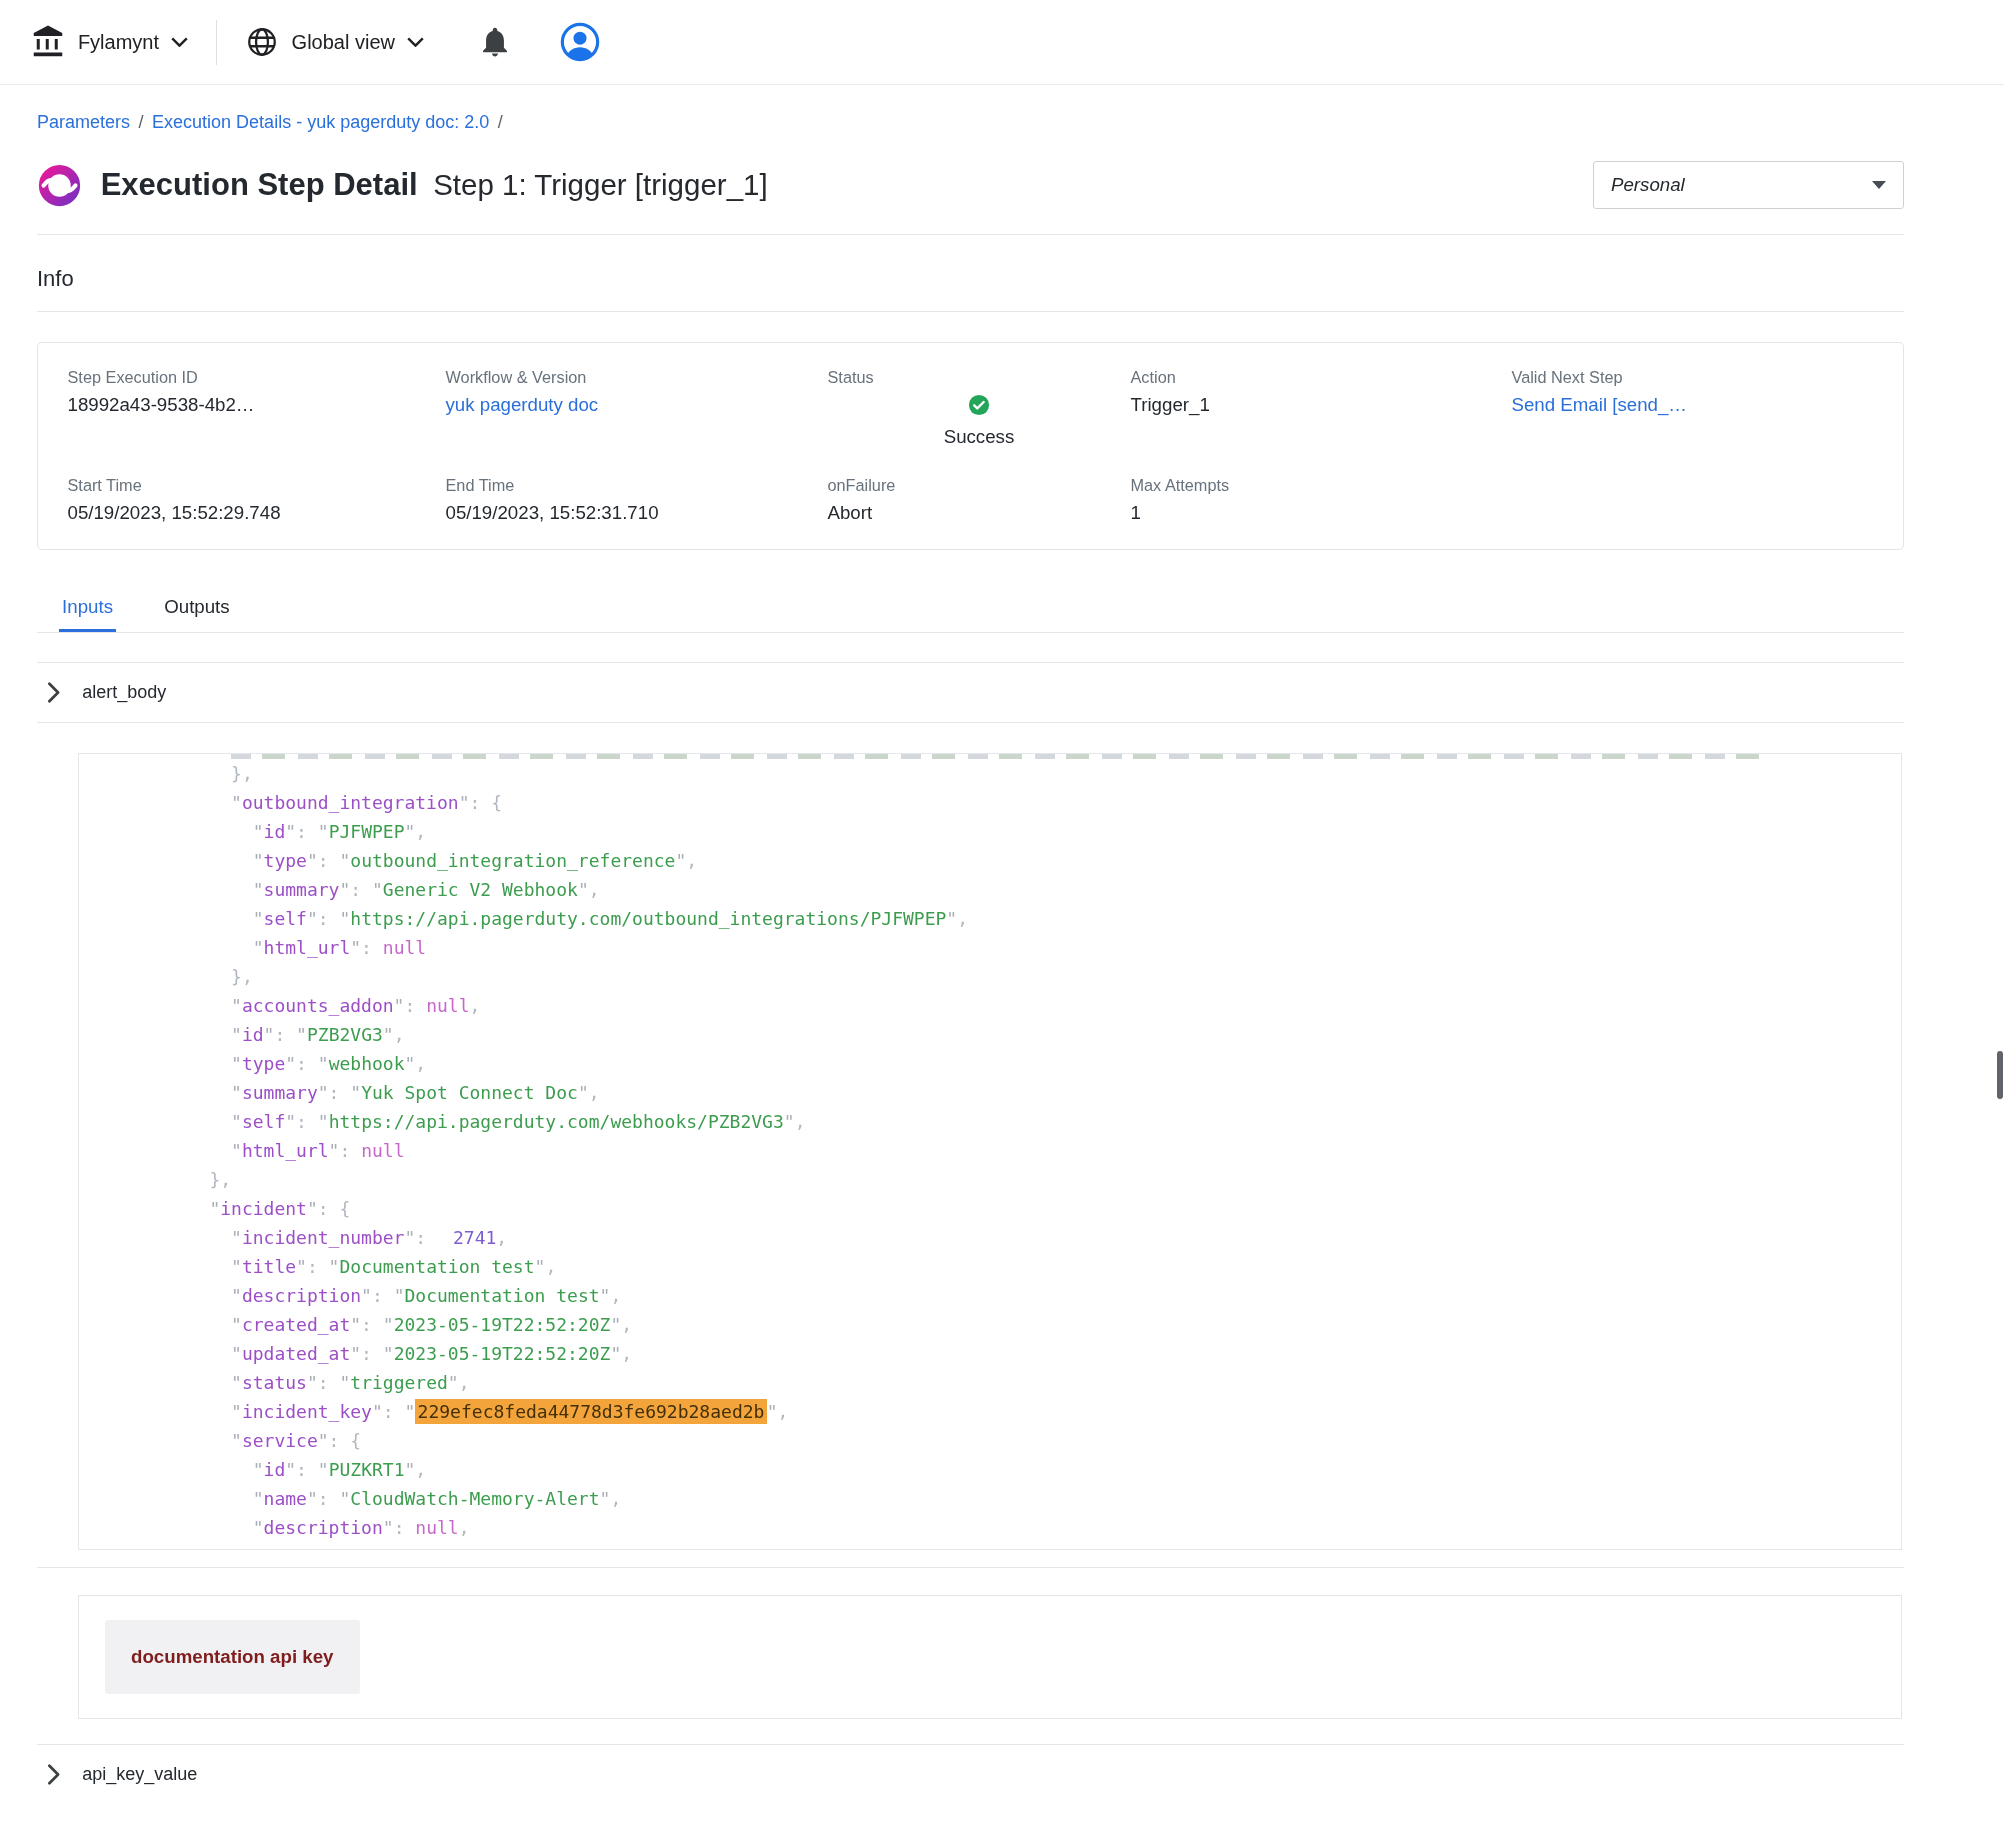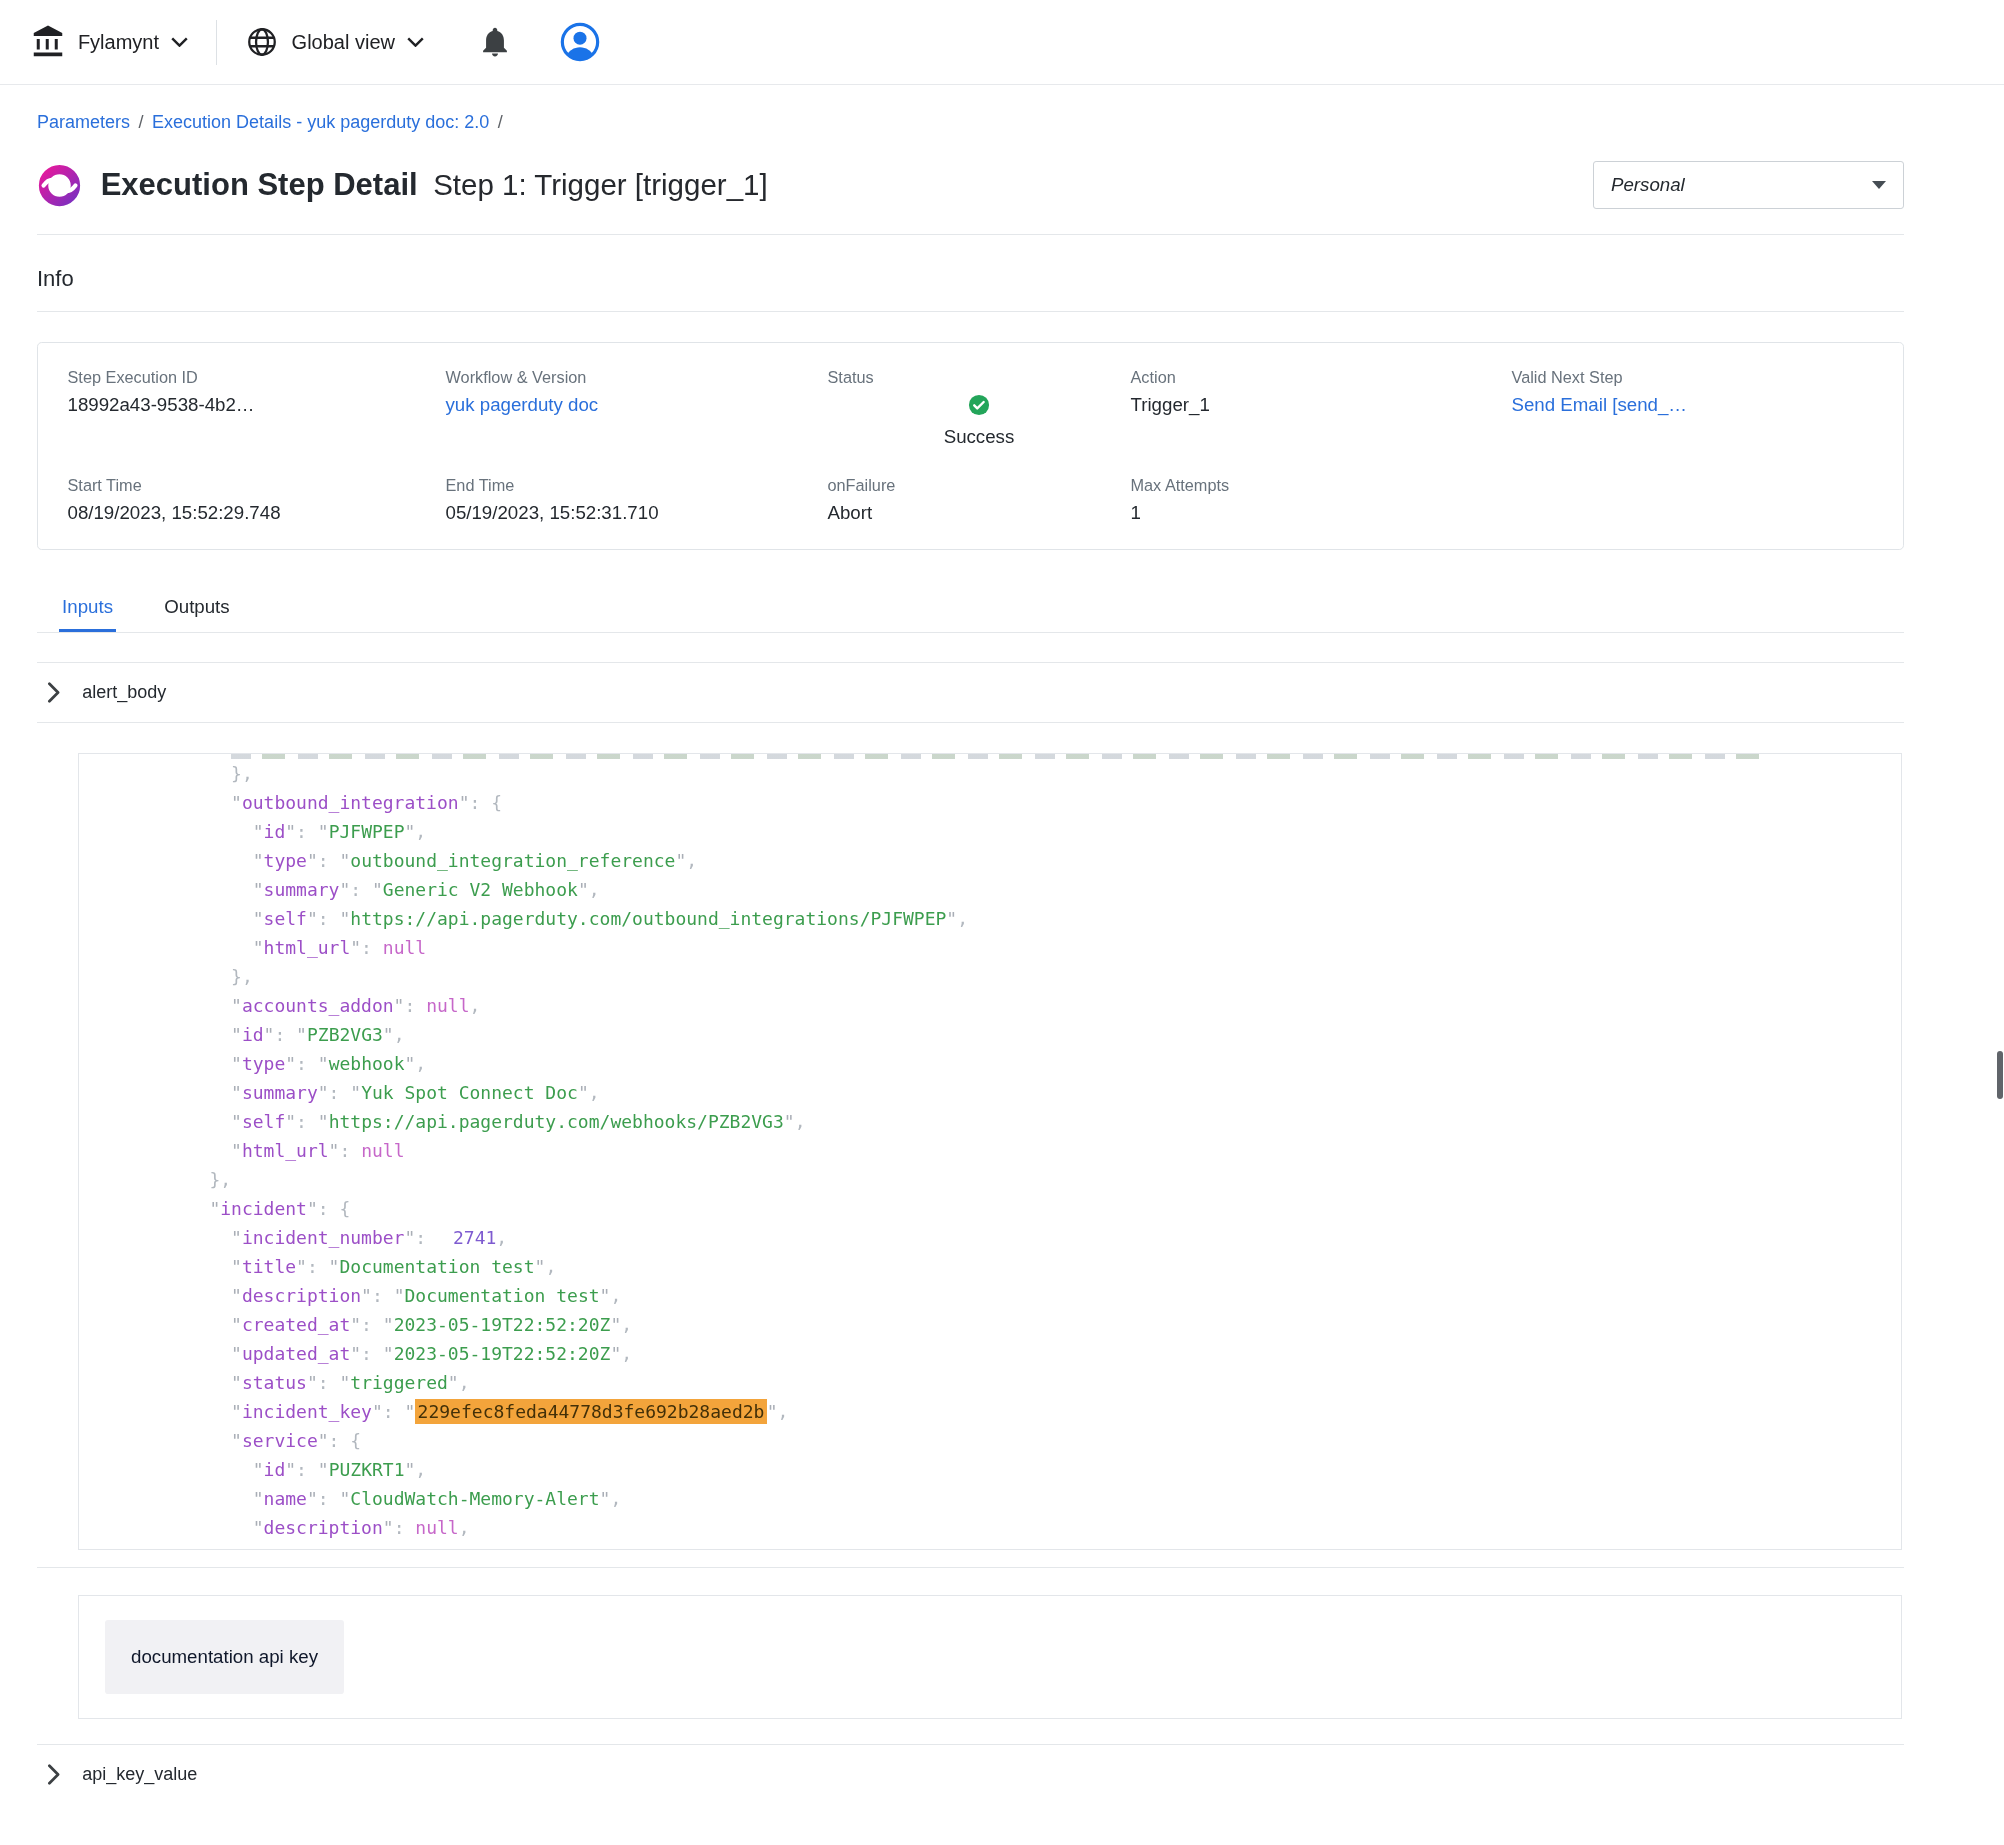--- a/index.html
+++ b/index.html
@@ -93,21 +93,21 @@
   .ts { color: #3c9d4e; }
   .tn { color: #c667c9; }
   .td { color: #7e5bd0; margin-left: 16px; }
   .th { background: #f3a43b; color: #433008; padding: 1.6px 2.3px; }
 
   
   .api-box { margin: 27px 0 0 41px; width: 1824px; height: 124px;
     border: 0.8px solid #e3e6ea; display: flex; align-items: center; padding-left: 26px; }
   .chip { background: #f1f1f4; border-radius: 3.1px; height: 74px;
     display: flex; align-items: center; padding: 0 26px;
-    font-size: 18.7px; color: #0f172a; }
+    font-size: 18.7px; color: #7f1d1d; font-weight: bold; }
 
   .scroll-thumb { position: absolute; right: 1.6px; top: 1051px; width: 6.2px; height: 48px;
     background: #60646a; border-radius: 3.1px; }
 </style>
 </head>
 <body>
 
 <header class="topbar">
   <div class="tb-group">
     <span class="chev">
@@ -219,21 +219,21 @@
     <div>
       <div class="f-label">Action</div>
       <div class="f-value">Trigger_1</div>
     </div>
     <div>
       <div class="f-label">Valid Next Step</div>
       <div class="f-value f-link">Send Email [send_…</div>
     </div>
     <div>
       <div class="f-label">Start Time</div>
-      <div class="f-value">08/19/2023, 15:52:29.748</div>
+      <div class="f-value">05/19/2023, 15:52:29.748</div>
     </div>
     <div>
       <div class="f-label">End Time</div>
       <div class="f-value">05/19/2023, 15:52:31.710</div>
     </div>
     <div>
       <div class="f-label">onFailure</div>
       <div class="f-value">Abort</div>
     </div>
     <div>

